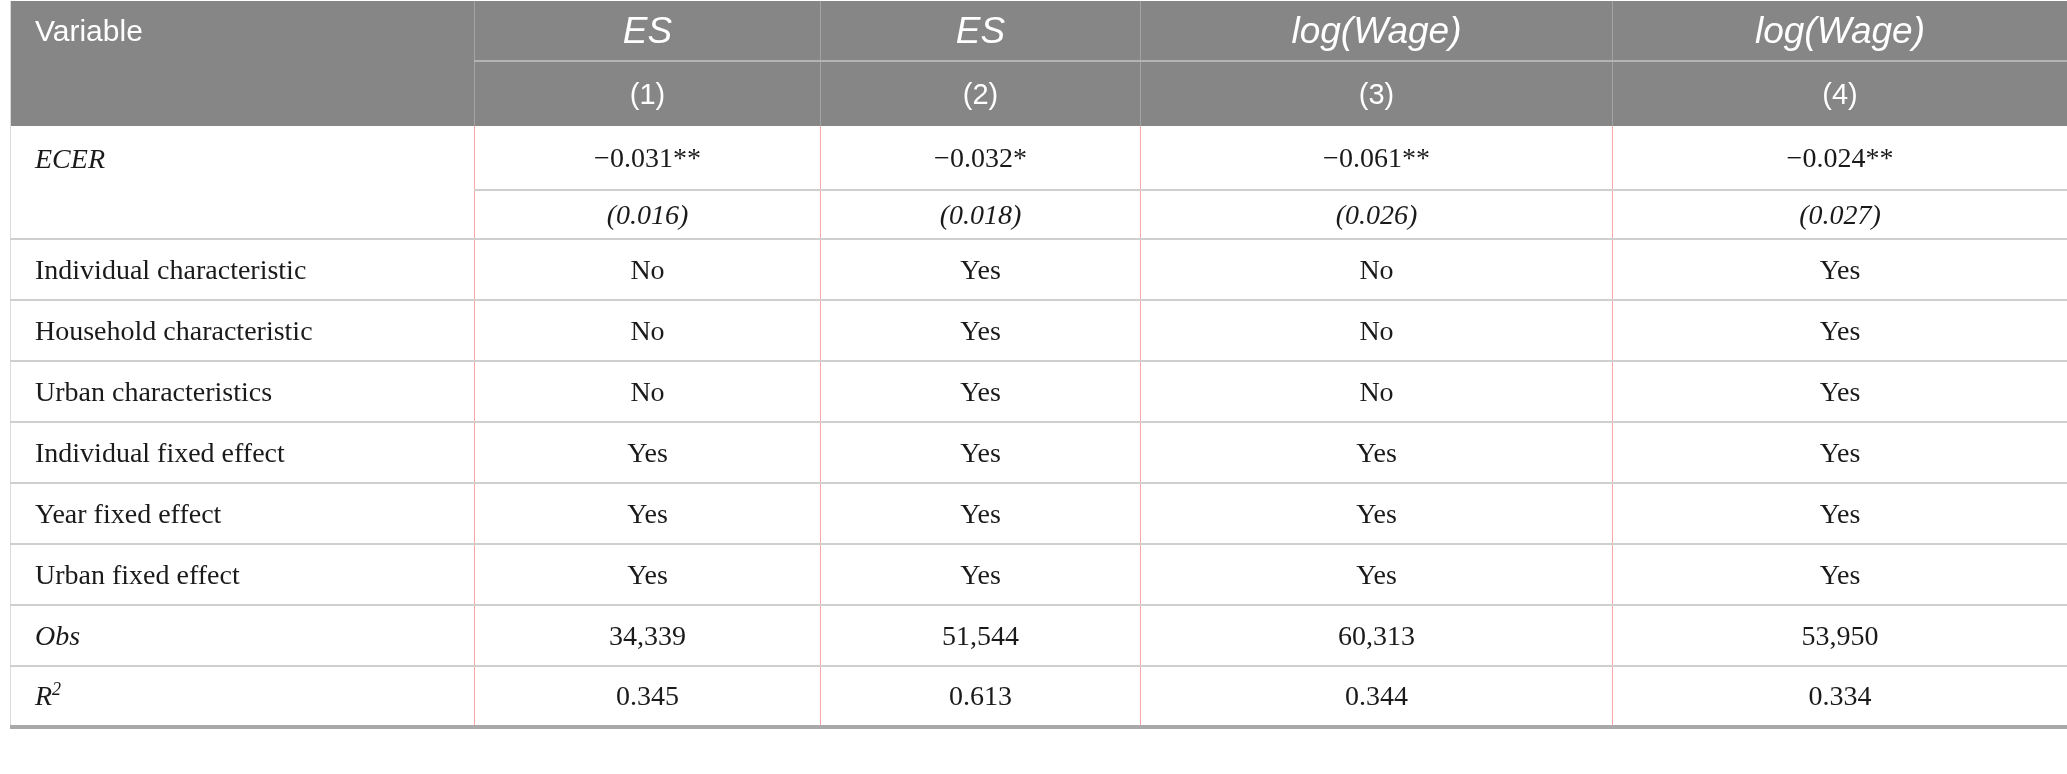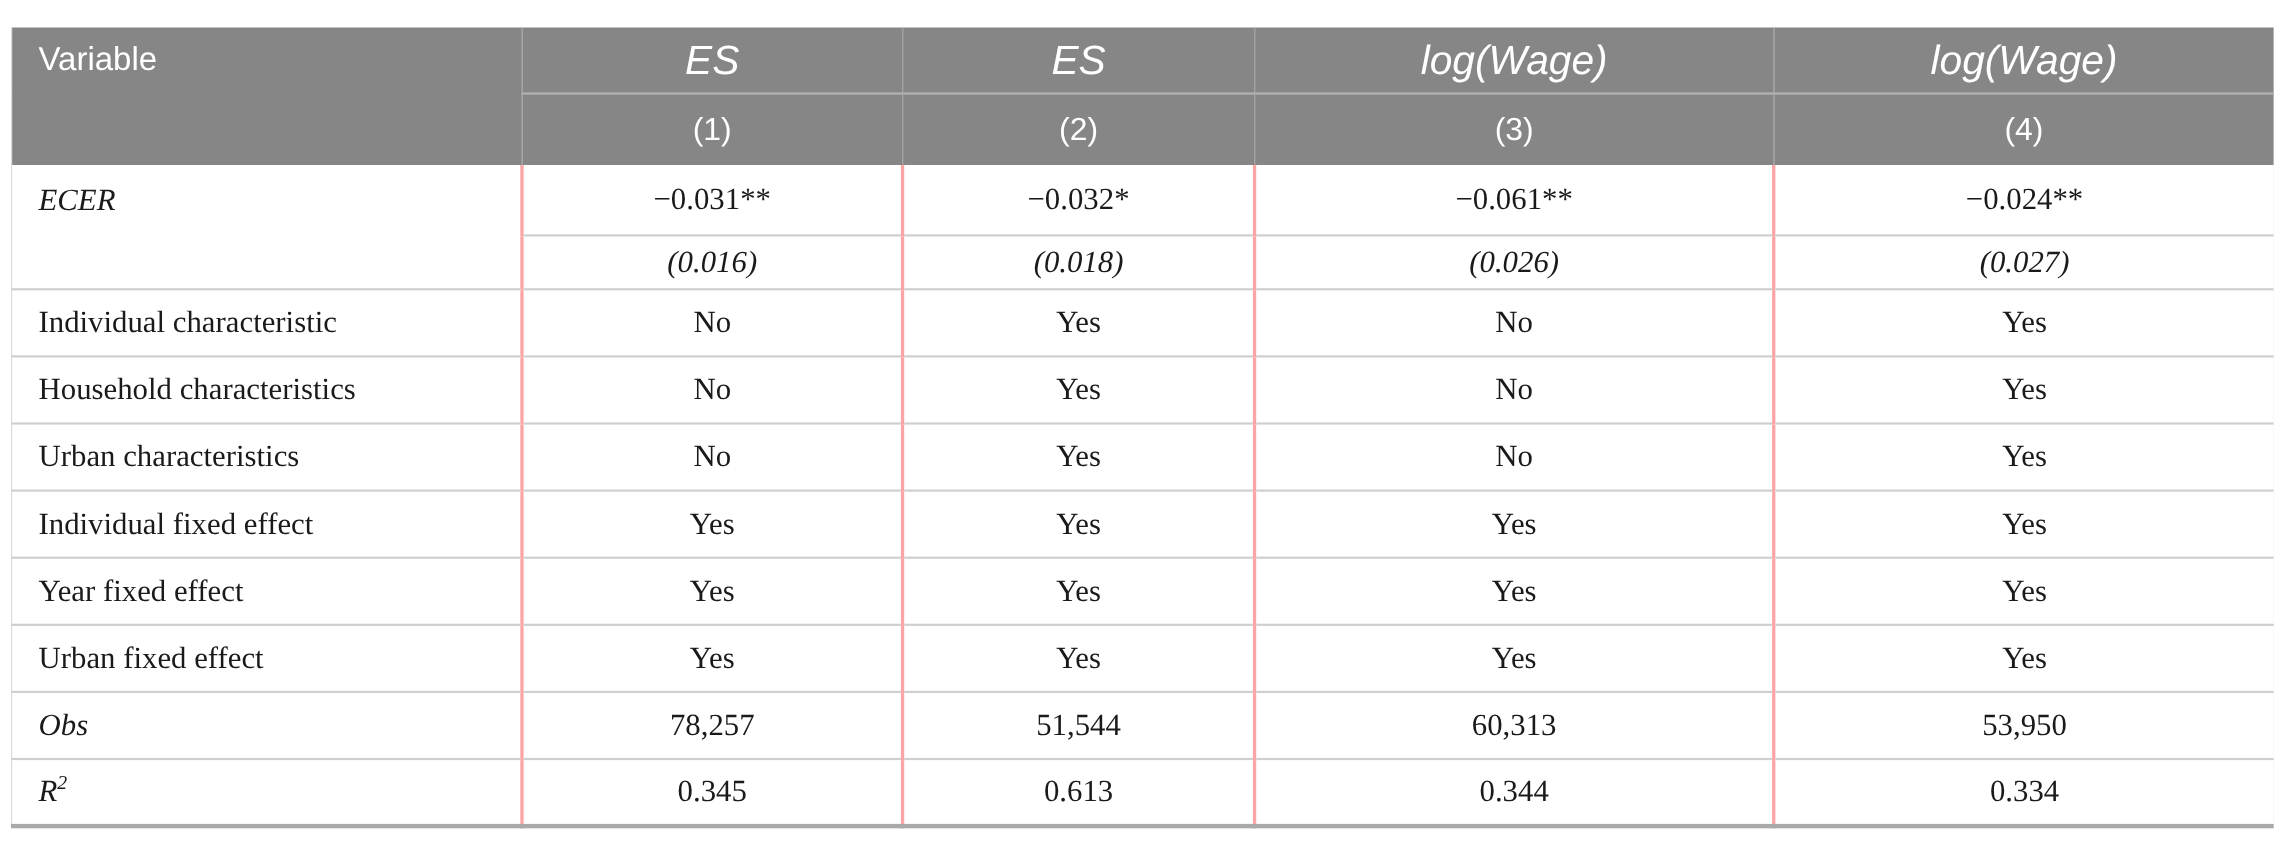--- a/index.html
+++ b/index.html
@@ -15,21 +15,21 @@
   }
   .page {
     position: relative;
     width: 2067px;
     height: 774px;
     background: #ffffff;
   }
   table.results {
     position: absolute;
     left: 10px;
-    top: 25px;
+    top: 1px;
     width: 2057px;
     border-collapse: collapse;
     table-layout: fixed;
     border-left: 1px solid #dadada;
     border-right: 1px solid #dadada;
     border-bottom: 4px solid #a9a9a9;
   }
   col.c1 { width: 464px; }
   col.c2 { width: 346px; }
   col.c3 { width: 320px; }
@@ -71,21 +71,21 @@
 
   
   tbody td {
     font-size: 28px;
     color: #1a1a1a;
     text-align: center;
     vertical-align: middle;
     padding: 0;
     border-bottom: 2px solid #cfcfcf;
   }
-  tbody td.val { border-left: 3px solid #fca5a5; }
+  tbody td.val { border-left: 1px solid #fca5a5; }
   tbody td.lbl {
     text-align: left;
     padding-left: 24px;
   }
   td.lbl-italic { font-style: italic; }
   tr.h-coef { height: 64px; }
   tr.h-se   { height: 49px; font-style: italic; }
   tr.h-row  { height: 61px; margin-top: 28px; }
   td.ecer-label {
     vertical-align: top;
@@ -142,21 +142,21 @@
       </tr>
 
       <tr class="h-row">
         <td class="lbl">Individual characteristic</td>
         <td class="val">No</td>
         <td class="val">Yes</td>
         <td class="val">No</td>
         <td class="val">Yes</td>
       </tr>
       <tr class="h-row">
-        <td class="lbl">Household characteristics</td>
+        <td class="lbl">Household characteristic</td>
         <td class="val">No</td>
         <td class="val">Yes</td>
         <td class="val">No</td>
         <td class="val">Yes</td>
       </tr>
       <tr class="h-row">
         <td class="lbl">Urban characteristics</td>
         <td class="val">No</td>
         <td class="val">Yes</td>
         <td class="val">No</td>
@@ -178,21 +178,21 @@
       </tr>
       <tr class="h-row">
         <td class="lbl">Urban fixed effect</td>
         <td class="val">Yes</td>
         <td class="val">Yes</td>
         <td class="val">Yes</td>
         <td class="val">Yes</td>
       </tr>
       <tr class="h-row">
         <td class="lbl lbl-italic">Obs</td>
-        <td class="val">78,257</td>
+        <td class="val">34,339</td>
         <td class="val">51,544</td>
         <td class="val">60,313</td>
         <td class="val">53,950</td>
       </tr>
       <tr class="h-row last">
         <td class="lbl lbl-italic">
           <span>R</span><sup class="rsq">2</sup>
         </td>
         <td class="val">0.345</td>
         <td class="val">0.613</td>

